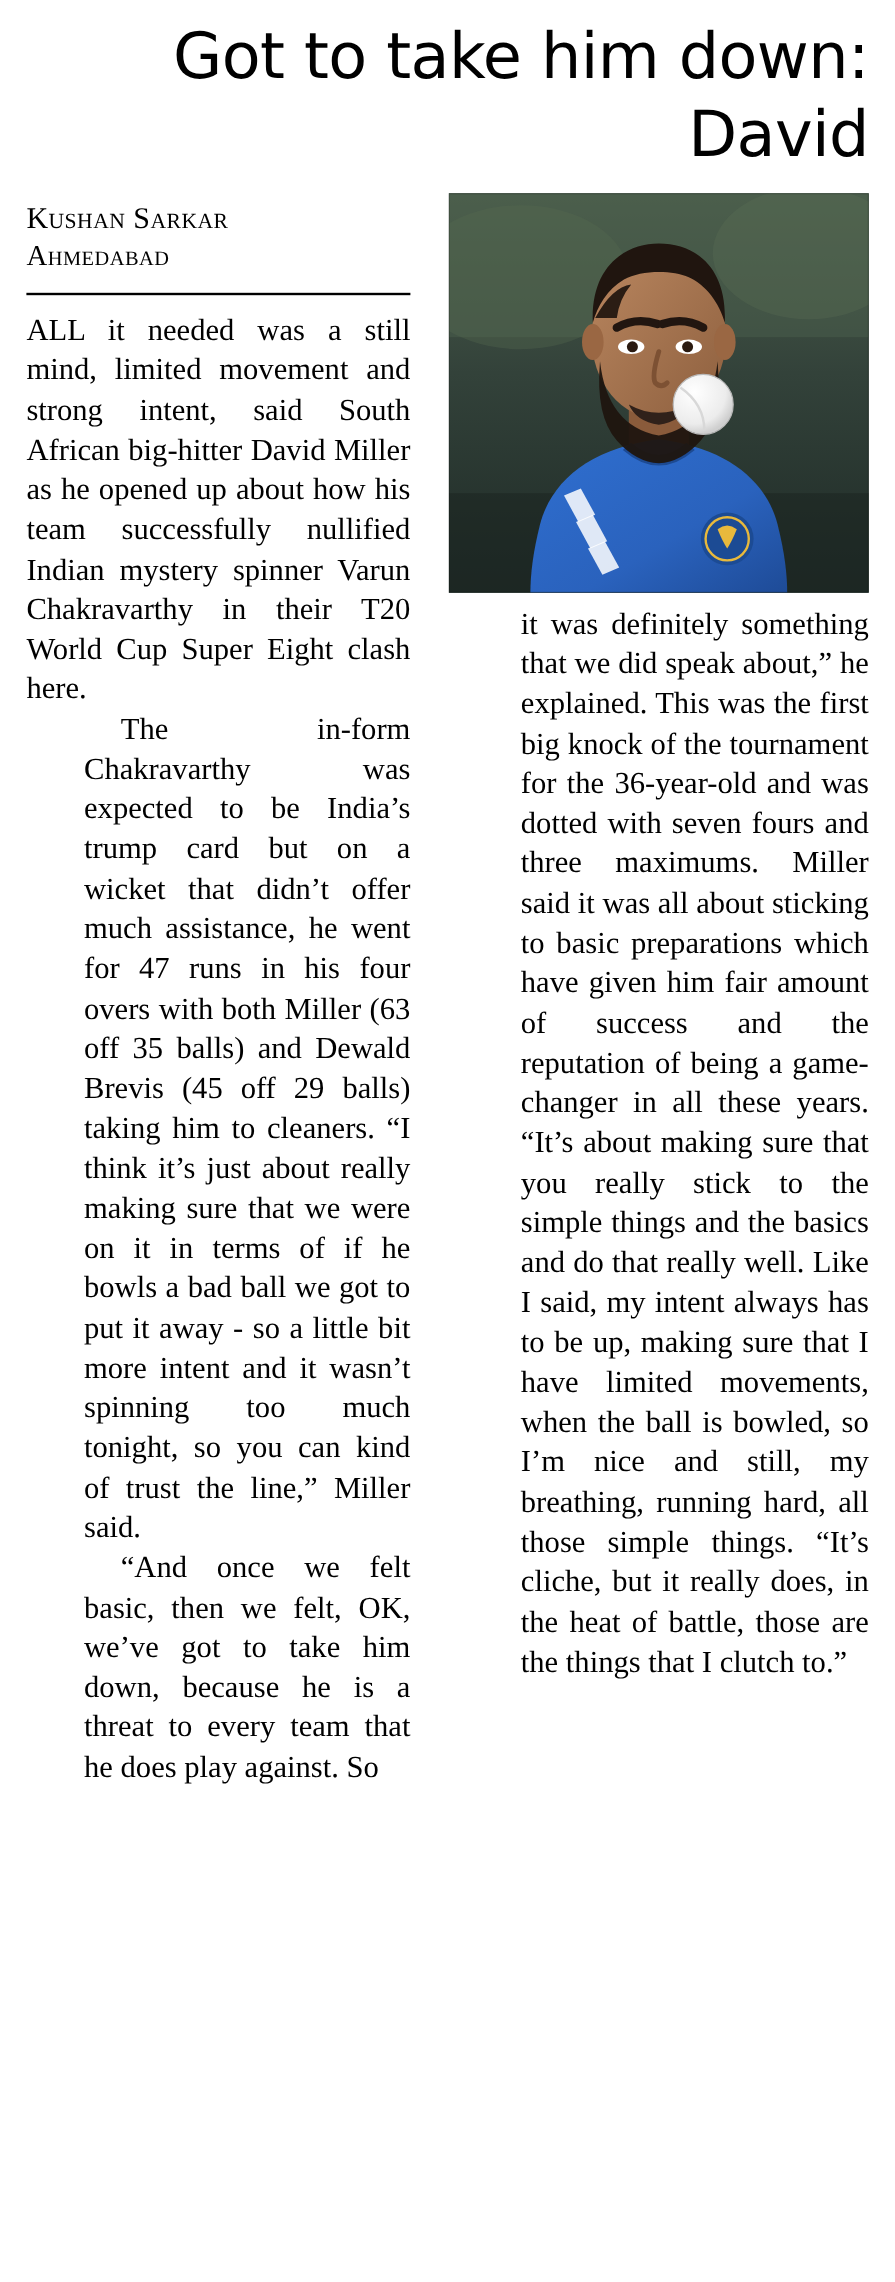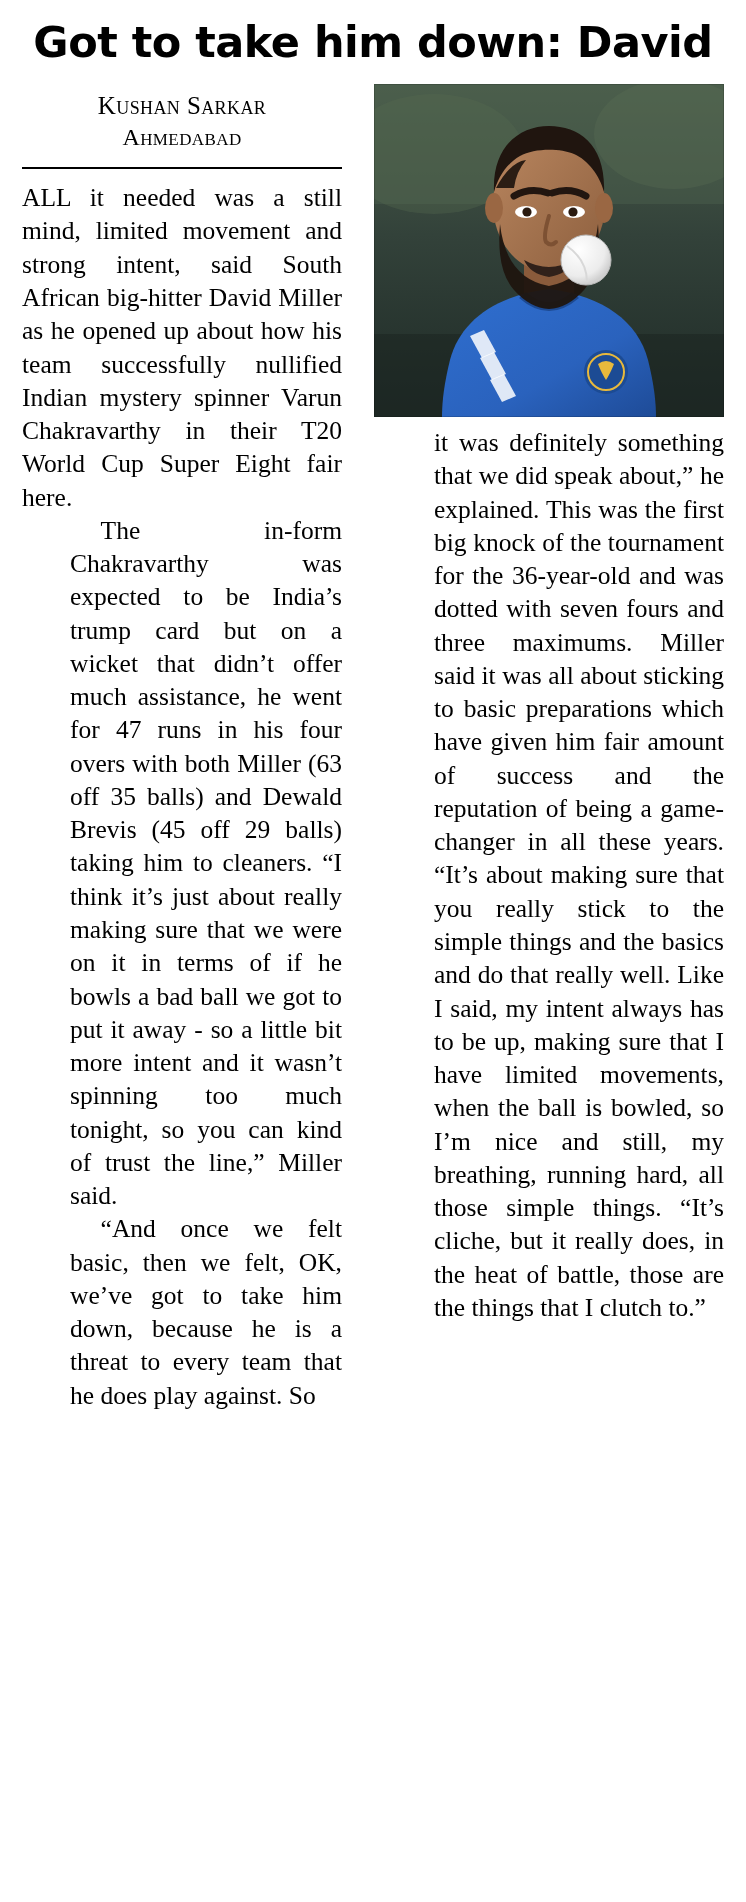--- a/index.html
+++ b/index.html
@@ -15,42 +15,41 @@
   }
   .page {
     width: 746px;
     min-height: 1902px;
     box-sizing: border-box;
     padding: 10px 22px 12px 22px;
     position: relative;
   }
   .headline {
     font-family: "DejaVu Sans", sans-serif;
-    font-weight: 700;
-    font-size: 43px;
+    font-weight: 400;
+    font-size: 53px;
     line-height: 1.22;
     letter-spacing: -0.5px;
-    text-align: center;
+    text-align: right;
     margin: 6px 0 16px 0;
     color: #000;
   }
   .headline .ln {
     display: block;
   }
   .top-row {
     display: flex;
     align-items: flex-start;
     gap: 18px;
   }
   .byline-col {
     width: 320px;
     flex: 0 0 320px;
   }
   .byline {
-    text-align: center;
     font-variant: small-caps;
     font-size: 25px;
     line-height: 1.28;
     letter-spacing: 0.4px;
     margin-top: 6px;
     font-family: Liberation Serif, serif;
   }
   .byline .place {
     display: block;
     font-size: 24px;
@@ -103,21 +102,21 @@
 
   <div class="top-row">
     <div class="byline-col">
       <div class="byline">
         <span>Kushan Sarkar</span>
         <span class="place">Ahmedabad</span>
       </div>
       <hr class="byline-rule">
 
       <div class="body-text">
-        <p>ALL it needed was a still mind, limited movement and strong intent, said South African big-hitter David Miller as he opened up about how his team successfully nullified Indian mystery spinner Varun Chakravarthy in their T20 World Cup Super Eight fair here.</p>
+        <p>ALL it needed was a still mind, limited movement and strong intent, said South African big-hitter David Miller as he opened up about how his team successfully nullified Indian mystery spinner Varun Chakravarthy in their T20 World Cup Super Eight clash here.</p>
         <p>The in-form Chakravarthy was expected to be India’s trump card but on a wicket that didn’t offer much assistance, he went for 47 runs in his four overs with both Miller (63 off 35 balls) and Dewald Brevis (45 off 29 balls) taking him to cleaners. “I think it’s just about really making sure that we were on it in terms of if he bowls a bad ball we got to put it away - so a little bit more intent and it wasn’t spinning too much tonight, so you can kind of trust the line,” Miller said.</p>
         <p>“And once we felt basic, then we felt, OK, we’ve got to take him down, because he is a threat to every team that he does play against. So</p>
       </div>
     </div>
 
     <div class="photo-col">
       <div class="photo">
         <svg viewBox="0 0 350 333" preserveAspectRatio="xMidYMid slice">
           <defs>
             <linearGradient id="bg" x1="0" y1="0" x2="0" y2="1">

